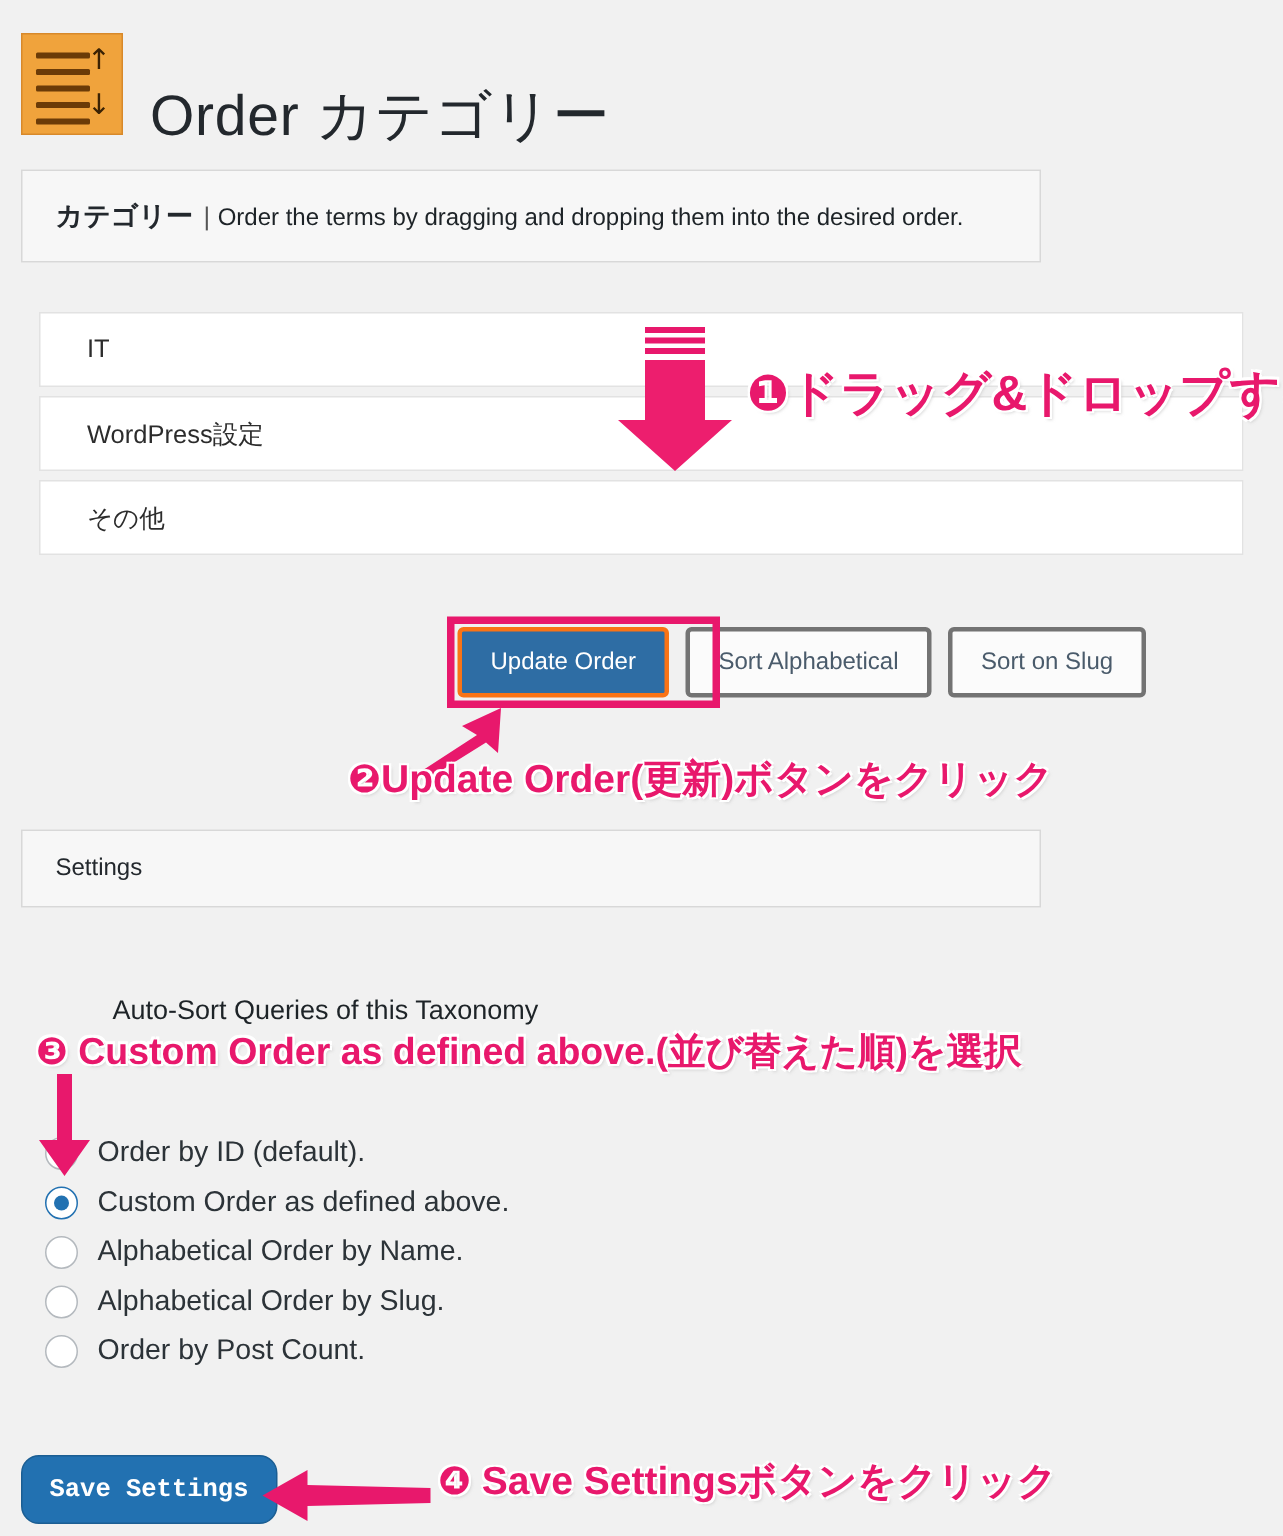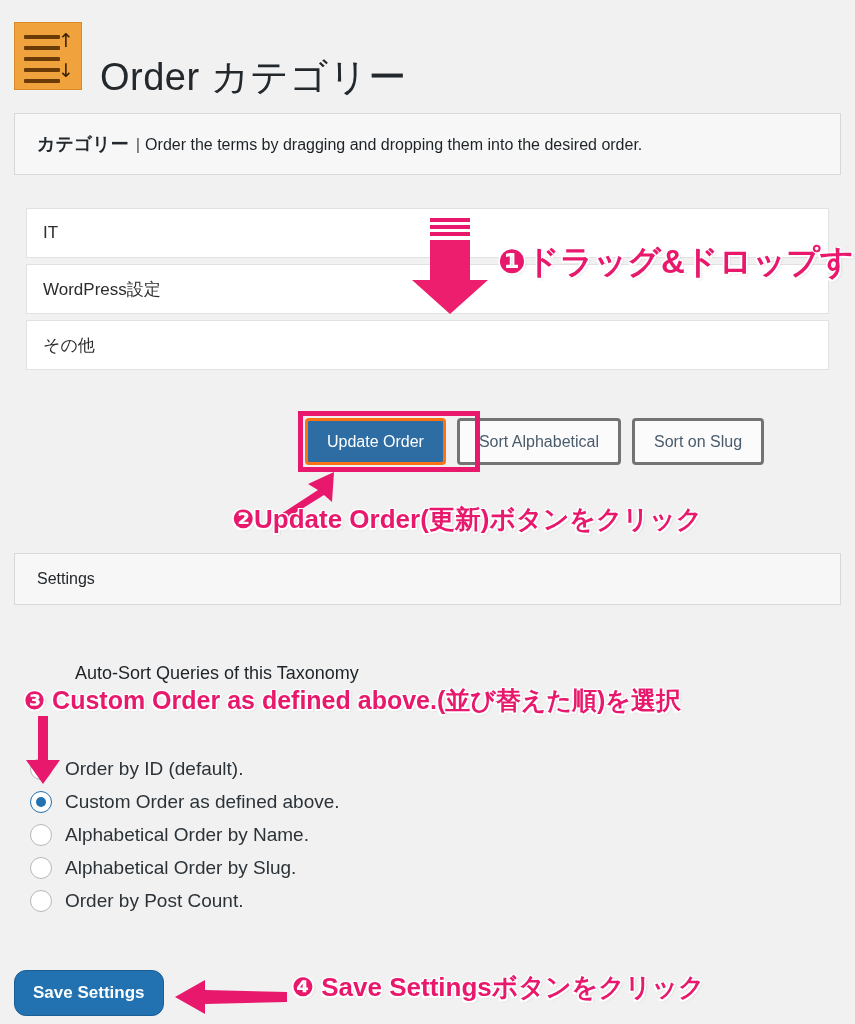--- a/index.html
+++ b/index.html
@@ -59,21 +59,21 @@
     letter-spacing: 0.5px;
     color: #23282d;
     white-space: nowrap;
     margin-top: 44px;
   }
 
   
   .panel {
     position: absolute;
     left: 14px;
-    width: 827px;
+    width: 680px;
     background: #f7f7f7;
     border: 1px solid #d8d8d8;
   }
   .panel-inner {
     padding: 18px 22px;
     font-size: 17px;
     white-space: nowrap;
   }
   .panel-inner .jp-label {
     font-weight: 700;
@@ -94,21 +94,21 @@
     position: absolute;
     left: 26px; top: 208px;
     width: 803px;
   }
   .term-item {
     height: 50px;
     background: #fff;
     border: 1px solid #e2e2e2;
     display: flex;
     align-items: center;
-    padding: 0 16px;
+    padding: 0 31px;
     font-size: 17px;
     color: #2c2c2c;
     margin-bottom: 6px;
     cursor: move;
   }
 
   
   .btn-row {
     position: absolute;
     left: 305px; top: 418px;
@@ -152,20 +152,21 @@
     height: 46px;
     padding: 0 18px;
     background: #2271b1;
     border: 1px solid #1b5e93;
     border-radius: 12px;
     color: #fff;
     font-size: 17px;
     font-weight: 700;
     display: flex; align-items: center;
     cursor: pointer;
+    font-family: Liberation Mono, monospace;
   }
 
   
   .autosort-title {
     position: absolute;
     left: 33px; top: 663px;
     font-size: 18px;
     color: #1d2327;
     white-space: nowrap;
     margin-left: 42px;

